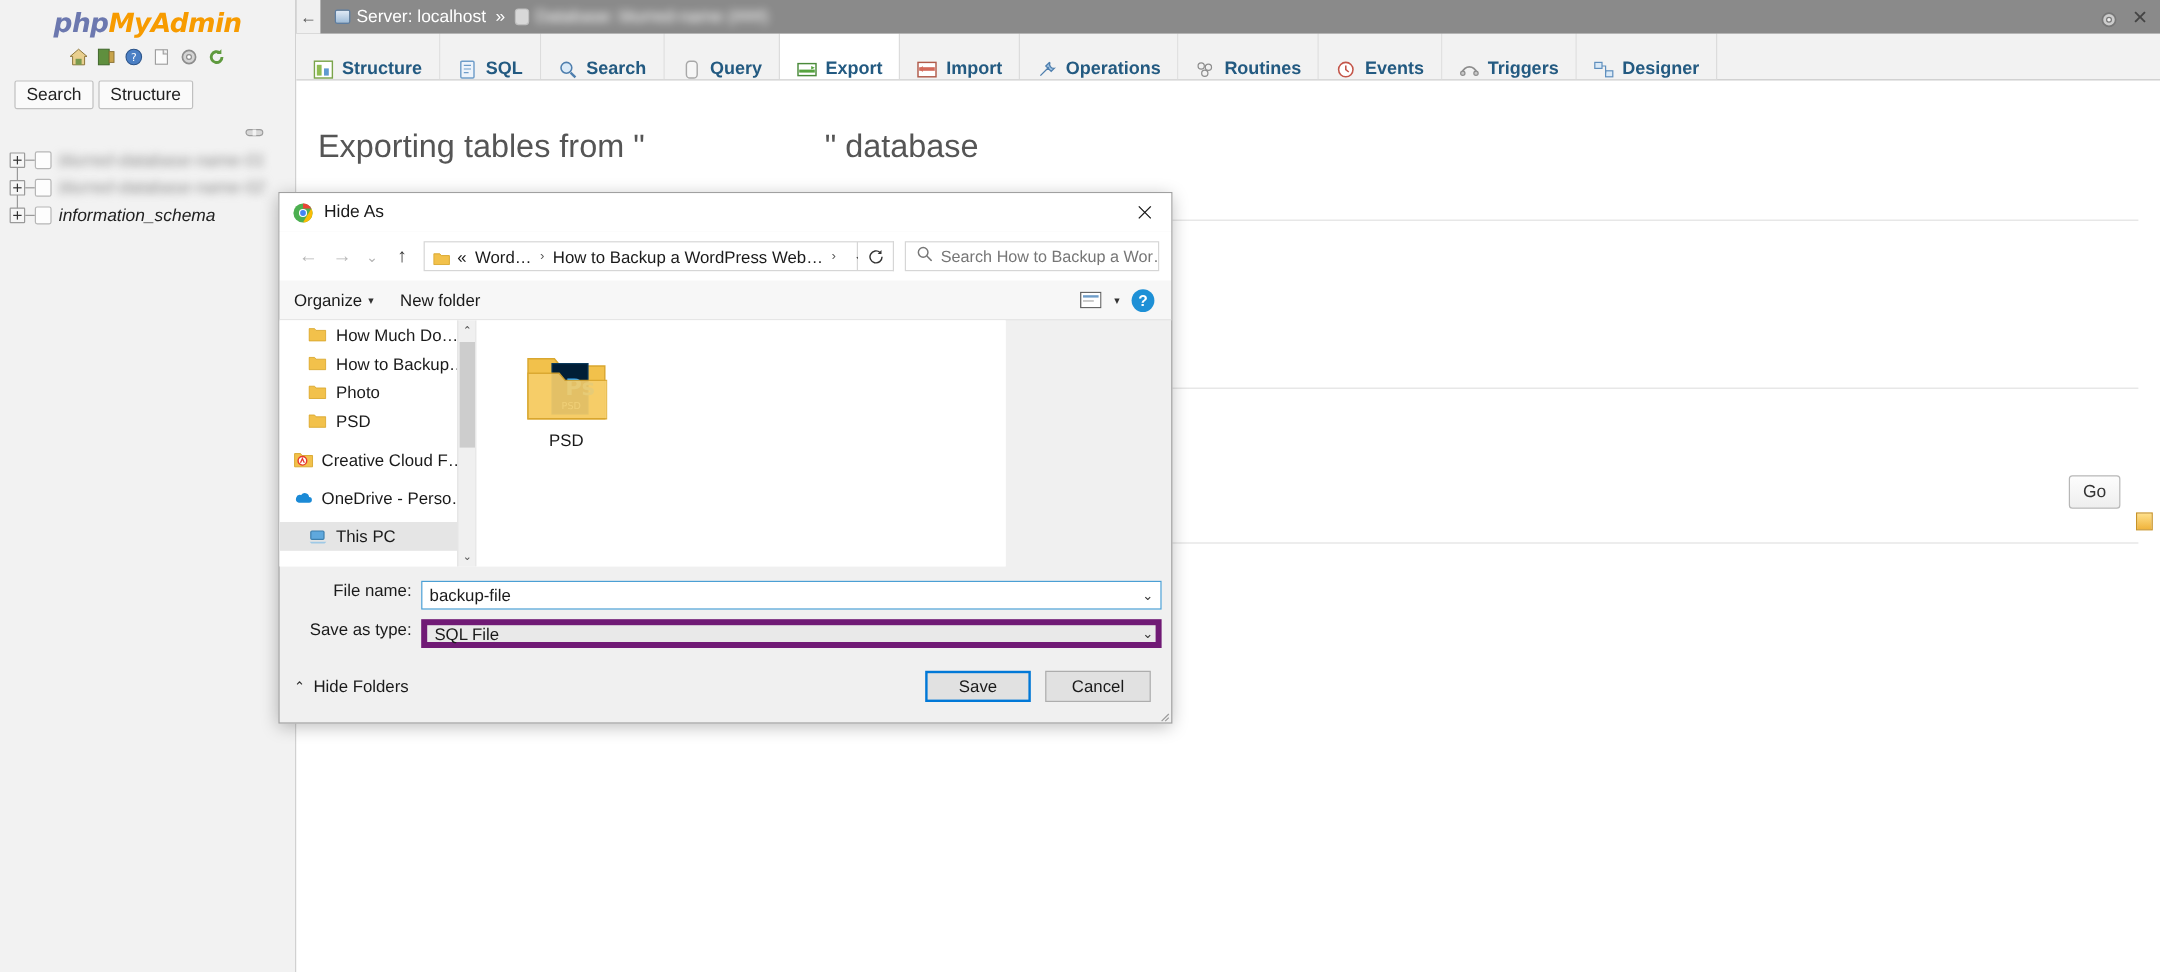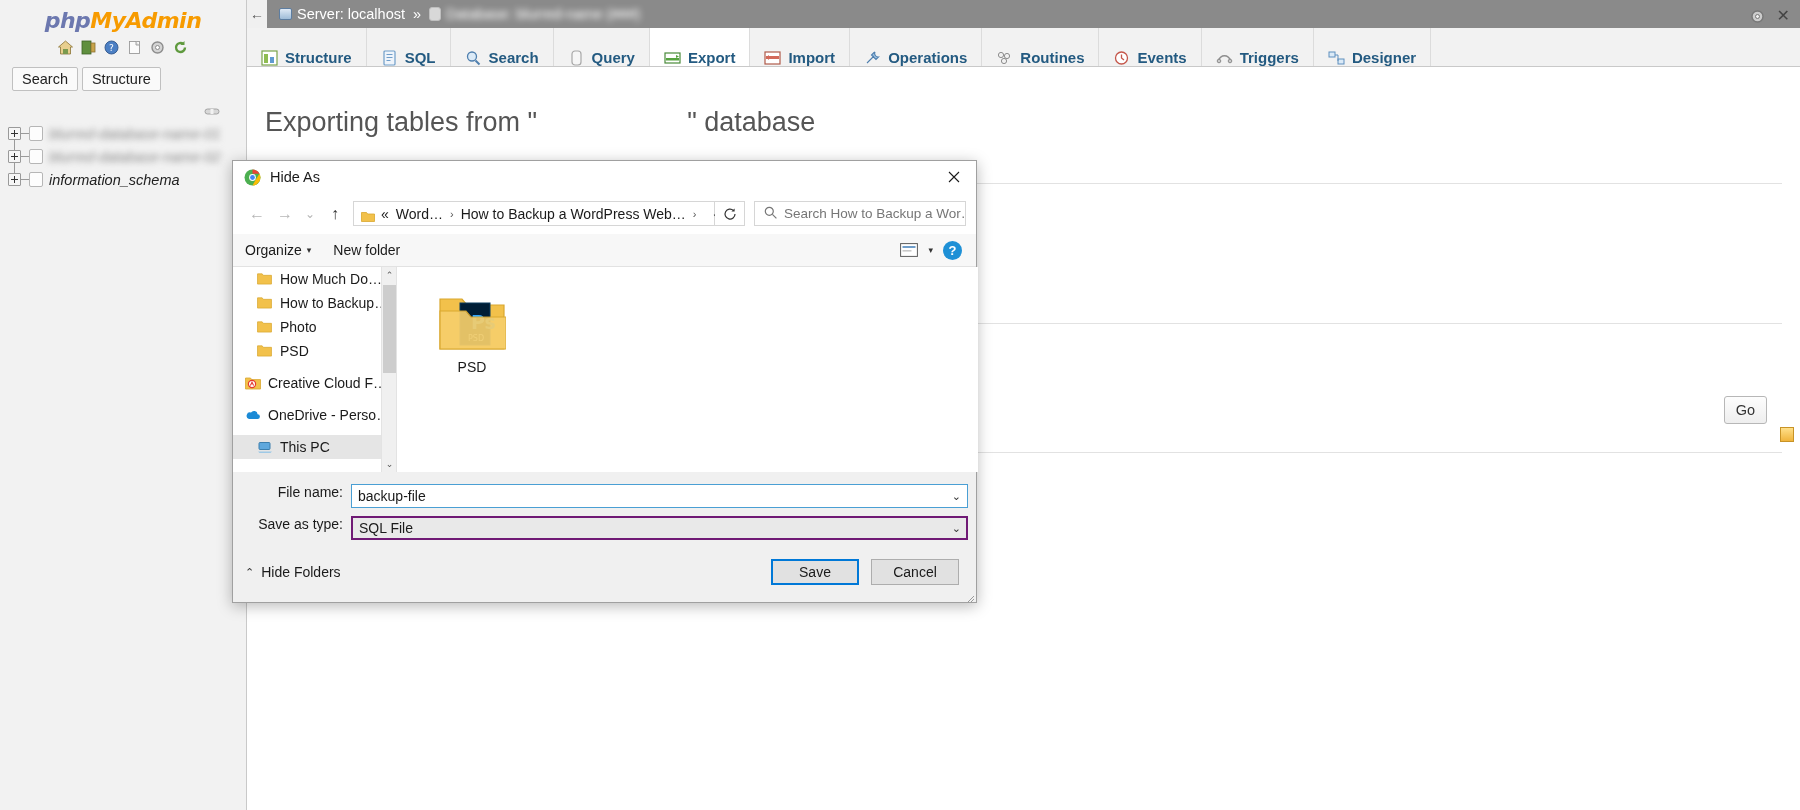--- a/index.html
+++ b/index.html
@@ -212,21 +212,21 @@
   .tb-right { margin-left: auto; display: flex; align-items: center; gap: 10px; padding-right: 14px; }
   .view-ico { width: 18px; height: 14px; }
   .help-ico {
     width: 19px; height: 19px; border-radius: 50%;
     background: #1e90d6; color: #fff; font-size: 13px;
     font-weight: bold; display: flex; align-items: center;
     justify-content: center;
   }
   .dlg-body {
     position: absolute; left: 0; top: 106px;
-    width: 745px; height: 205px; display: flex;
+    width: 605px; height: 205px; display: flex;
     background: #ffffff;
   }
   .tree-pane {
     width: 148px; height: 205px; background: #fff;
     position: relative; overflow: hidden;
   }
   .tree-item {
     display: flex; align-items: center; height: 24px;
     padding-left: 24px; font-size: 14px; color: #1a1a1a;
     white-space: nowrap;
@@ -269,21 +269,21 @@
     flex: 1; height: 24px; margin-right: 10px;
     display: flex; align-items: center; position: relative;
   }
   .fname-input {
     width: 100%; height: 24px; border: 1px solid #4a9fd4;
     background: #fff; font-size: 14px; color: #1a1a1a;
     padding: 0 22px 0 6px; font-family: "Liberation Sans", sans-serif;
     outline: none;
   }
   .ftype-input {
-    width: 100%; height: 24px; border: 2px solid #701a75;
+    width: 100%; height: 24px; border: 5px solid #701a75;
     background: #e9e9e9; font-size: 14px; color: #1a1a1a;
     padding: 0 22px 0 6px; display: flex; align-items: center;
   }
   .ctl-caret {
     position: absolute; right: 7px; font-size: 11px; color: #333;
   }
   .dlg-footer {
     position: absolute; left: 0; bottom: 0; width: 745px; height: 60px;
     display: flex; align-items: center; padding: 0 12px;
   }

